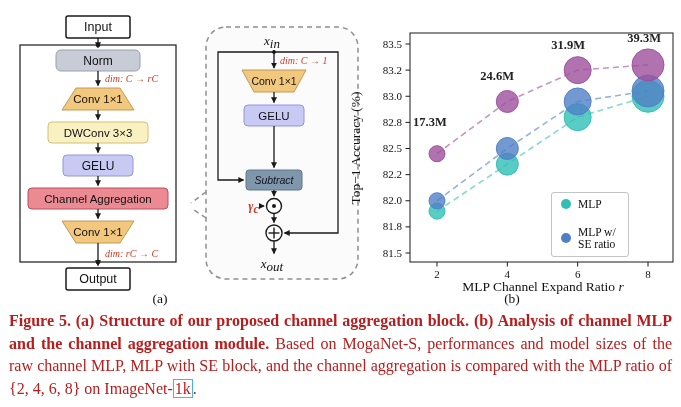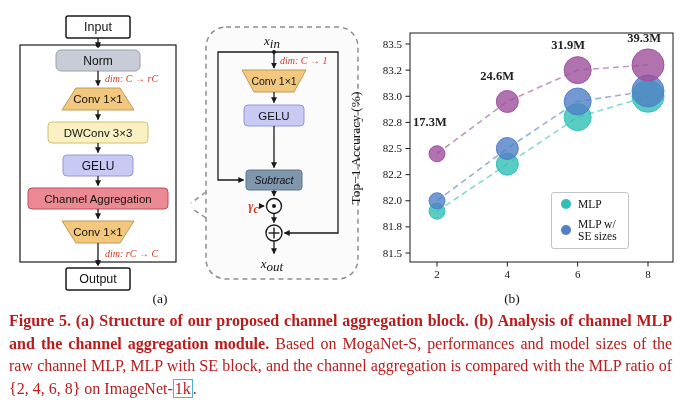--- a/index.html
+++ b/index.html
@@ -26,21 +26,21 @@
   .chart-title{position:absolute;left:348px;top:5px;width:333px;text-align:center;
     font-family:"Liberation Serif",serif;font-size:15.5px;color:#000;white-space:nowrap;}
   .chart-title .it{font-style:italic;}
   .chart-ylabel{position:absolute;left:356px;top:148px;transform:translate(-50%,-50%) rotate(-90deg);
     font-family:"Liberation Serif",serif;font-size:13.5px;white-space:nowrap;}
   .chart-xlabel{position:absolute;left:410px;top:279px;width:266px;text-align:center;
     font-family:"Liberation Serif",serif;font-size:13.5px;white-space:nowrap;}
   .chart-xlabel i{font-style:italic;}
 
   .legend{position:absolute;left:551px;top:192px;padding:5px 9px 6px 9px;border:1px solid #c4c4c4;
-    border-radius:3px;background:rgba(255,255,255,.85);display:flex;flex-direction:column;gap:8px;
+    border-radius:3px;background:rgba(255,255,255,.85);display:flex;flex-direction:column;gap:16px;
     font-family:"Liberation Serif",serif;font-size:11.5px;}
   .legend-row{display:flex;align-items:center;gap:7px;}
   .legend-dot{width:10px;height:10px;border-radius:50%;flex:0 0 auto;}
 
   .sub-label{position:absolute;transform:translateX(-50%);font-family:"Liberation Serif",serif;font-size:13.5px;}
   .sub-a{left:160px;top:291px;}
   .sub-b{left:512px;top:291px;}
 
   .caption{margin:4px 9px 0 9px;font-size:16px;line-height:1.42;text-align:justify;color:#b91c1c;}
   .caption strong{font-weight:bold;}
@@ -189,29 +189,30 @@
         <circle cx="300" cy="64.90000000000029" r="16" fill="#9d4f9c" fill-opacity="0.8" stroke="#9d4f9c" stroke-opacity="0.95" stroke-width="1"></circle>
         <text x="81.96666666666667" y="125.51000000000012" text-anchor="middle" class="annotation">17.3M</text>
         <text x="149.135" y="79.53000000000036" text-anchor="middle" class="annotation">24.6M</text>
         <text x="220.17166666666668" y="49.2249999999997" text-anchor="middle" class="annotation">31.9M</text>
         <text x="296.13166666666666" y="41.910000000000416" text-anchor="middle" class="annotation">39.3M</text>
       </g>
   </svg>
 
 
   <div class="chart-ylabel">Top−1 Accuracy (%)</div>
+  <div class="chart-xlabel"><span>MLP Channel Expand Ratio </span><i>r</i></div>
 
   <div class="legend">
     <div class="legend-row">
       <span class="legend-dot" style="background: rgb(48, 191, 181);"></span>
       <span class="legend-label">MLP</span>
     </div>
     <div class="legend-row">
       <span class="legend-dot" style="background: rgb(79, 127, 198);"></span>
-      <span class="legend-label">MLP w/ SE sizes</span>
+      <span class="legend-label">MLP w/ SE ratio</span>
     </div>
   </div>
 
   <div class="sub-label sub-a">(a)</div>
   <div class="sub-label sub-b">(b)</div>
 </div>
 
 <p class="caption"><strong>Figure 5. (a) Structure of our proposed channel aggregation block. (b) Analysis of channel MLP and the channel aggregation module.</strong><span> Based on MogaNet-S, performances and model sizes of the raw channel MLP, MLP with SE block, and the channel aggregation is compared with the MLP ratio of {2, 4, 6, 8} on ImageNet-</span><span class="link-1k">1k</span><span>.</span></p>
 
 </body></html>

